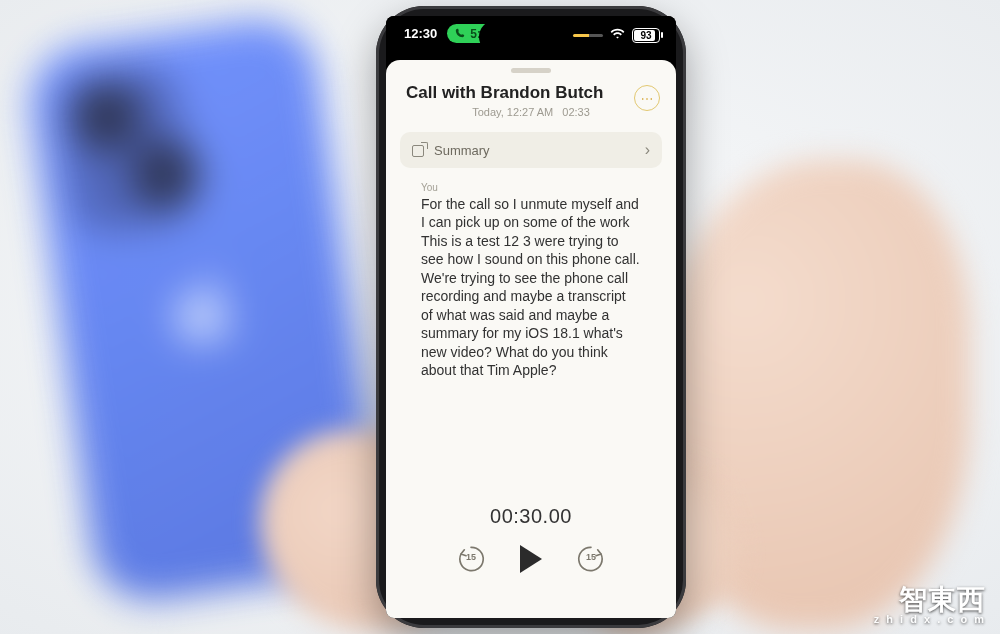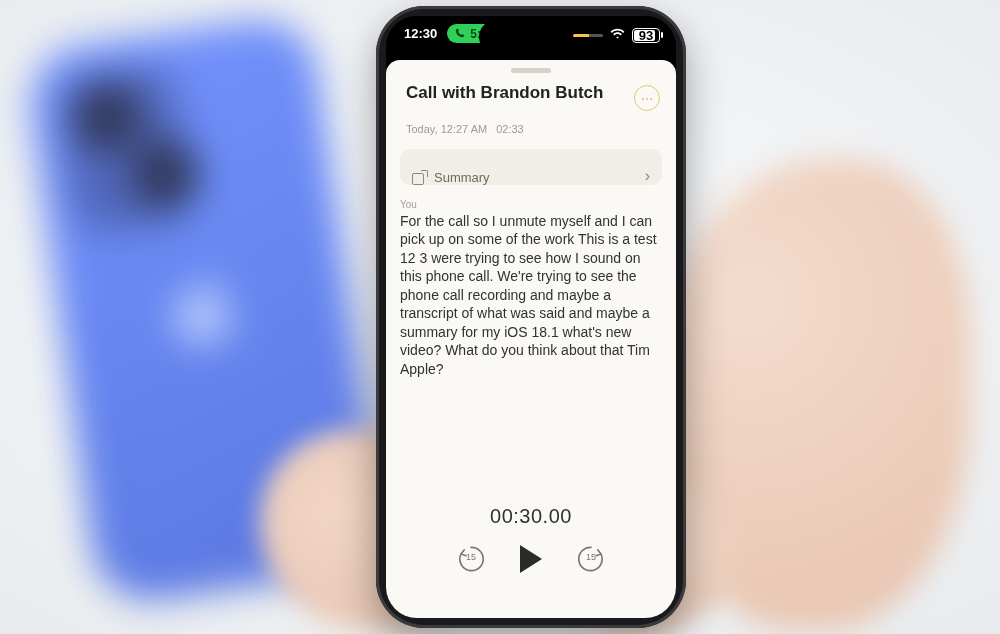--- a/index.html
+++ b/index.html
@@ -18,58 +18,58 @@
   .handL{position:absolute;left:260px;top:430px;width:200px;height:200px;background:radial-gradient(circle at 40% 40%,#f2d6c6,#e6c3af);border-radius:50% 50% 40% 60%;filter:blur(12px);}
   .handR{position:absolute;right:30px;top:160px;width:320px;height:470px;background:radial-gradient(circle at 30% 30%,#f4dccd,#e6c2ad);border-radius:60% 40% 50% 50%;filter:blur(14px);}
   .thumb{position:absolute;right:260px;top:470px;width:180px;height:160px;background:radial-gradient(circle at 50% 40%,#f5decf,#e8c7b3);border-radius:60% 40% 50% 50%;filter:blur(10px);transform:rotate(-20deg);}
   
   .watermark{position:absolute;right:14px;bottom:8px;color:#fff;text-shadow:0 1px 3px rgba(0,0,0,.7);font-weight:700;text-align:right;line-height:1.05;}
   .watermark .wm-main{font-size:28px;letter-spacing:1px;}
   .watermark .wm-sub{font-size:11px;letter-spacing:2px;opacity:.9;}
 
   
   .phone{position:absolute;left:376px;top:6px;width:310px;height:622px;border-radius:48px;background:#1a1a1c;box-shadow:inset 0 0 0 3px #3b3b3e, 0 16px 40px rgba(0,0,0,.35);}
-  .phone-screen{position:absolute;left:10px;top:10px;right:10px;bottom:10px;border-radius:31px;background:#000;overflow:hidden;}
+  .phone-screen{position:absolute;left:10px;top:10px;right:10px;bottom:10px;border-radius:8px;background:#000;overflow:hidden;}
   
   .statusbar{position:relative;height:44px;background:#000;color:#fff;}
   .status-left{position:absolute;left:18px;top:8px;display:flex;align-items:center;gap:10px;font-size:13px;font-weight:600;}
   .time{color:#fff;}
   .pill{display:inline-flex;align-items:center;gap:5px;background:#2fd158;color:#0a2;padding:2px 8px;border-radius:12px;color:#083;}
   .pill-text{color:#0a4d1a;font-size:12px;font-weight:700;}
   .notch{position:absolute;left:50%;top:6px;transform:translateX(-50%);width:100px;height:30px;background:#000;border-radius:20px;box-shadow:0 0 0 2px #000;}
   .status-right{position:absolute;right:16px;top:10px;display:flex;align-items:center;gap:7px;}
   .wifi svg{width:15px;height:15px;fill:#fff;}
   .battery{position:relative;width:26px;height:13px;border:1.5px solid #fff;border-radius:4px;display:flex;align-items:center;justify-content:center;}
   .battery:after{content:"";position:absolute;right:-4px;top:3px;width:2px;height:6px;background:#fff;border-radius:1px;}
   .battery-fill{position:absolute;left:1px;top:1px;bottom:1px;width:21px;background:#fff;border-radius:2px;}
-  .battery-num{position:relative;font-size:13px;font-weight:700;color:#000;z-index:1;}
+  .battery-num{position:relative;font-size:10px;font-weight:700;color:#000;z-index:1;}
   .line-ind{width:30px;height:3px;border-radius:2px;background:linear-gradient(90deg,#f6c64a 0%,#f6c64a 55%,#555 55%);}
   
   .sheet{position:absolute;left:0;right:0;top:44px;bottom:0;background:#faf9f5;border-radius:14px 14px 0 0;}
   .grabber{width:40px;height:5px;background:#d6d2c8;border-radius:3px;margin:8px auto 10px;}
   .header{padding:0 20px;position:relative;}
   .title{font-size:17px;font-weight:700;color:#222;text-align:left;}
-  .subtitle{text-align:left;margin-top:20px;font-size:11px;color:#9d9a90;}
+  .subtitle{text-align:center;margin-top:3px;font-size:11px;color:#9d9a90;}
   .subtitle .dur{margin-left:6px;}
   .more-btn{position:absolute;right:16px;top:2px;width:24px;height:24px;border-radius:50%;border:1.5px solid #e2c871;display:flex;align-items:center;justify-content:center;color:#d6a93c;font-size:13px;}
-  .summary-row{margin:14px 14px 0;background:#f0eee6;border-radius:10px;height:36px;display:flex;align-items:flex-end;padding:0 12px;color:#6e6a5f;font-size:13px;}
+  .summary-row{margin:14px 14px 0;background:#f0eee6;border-radius:10px;height:36px;display:flex;align-items:center;padding:0 12px;color:#6e6a5f;font-size:13px;}
   .summary-row .label{flex:1;display:flex;align-items:center;gap:8px;}
   .summary-row .chev{font-size:16px;color:#8b887d;}
   .sumicon{display:inline-block;width:14px;height:14px;position:relative;}
   .sumicon:before{content:"";position:absolute;left:0;top:2px;width:10px;height:10px;border:1.2px solid #8b887d;border-radius:2px;}
   .sumicon:after{content:"";position:absolute;right:-2px;top:-1px;width:6px;height:6px;border:1.2px solid #8b887d;border-left:none;border-bottom:none;border-radius:0 2px 0 0;}
-  .transcript{padding:14px 14px 4px;}
+  .transcript{padding:14px 35px 4px;}
   .speaker{font-size:10px;color:#a5a297;margin-bottom:2px;}
   .body{font-size:14px;line-height:1.32;color:#323232;}
   .player{position:absolute;left:0;right:0;bottom:44px;text-align:center;}
   .timecode{font-size:20px;font-weight:400;color:#333;letter-spacing:.5px;}
   .controls{margin-top:16px;display:flex;align-items:center;justify-content:center;gap:34px;}
   .skip{width:30px;height:30px;position:relative;color:#7c786d;}
   .skip svg{width:30px;height:30px;stroke:#7c786d;fill:none;stroke-width:2;}
-  .skip .num{position:absolute;left:0;right:0;top:8px;font-size:9px;font-weight:400;color:#7c786d;text-align:center;}
+  .skip .num{position:absolute;left:0;right:0;top:8px;font-size:9px;font-weight:700;color:#7c786d;text-align:center;}
   .play{width:0;height:0;border-left:22px solid #2b2b2b;border-top:14px solid transparent;border-bottom:14px solid transparent;}
   .bottombar{position:absolute;left:0;right:0;bottom:0;height:40px;display:flex;align-items:center;justify-content:space-between;padding:0 18px;}
   .trans-btn{width:26px;height:26px;border-radius:7px;border:1.6px solid #d9b755;background:#fbf3dc;position:relative;}
   .trans-btn:before{content:"";position:absolute;left:-4px;bottom:-3px;width:8px;height:8px;background:#fbf3dc;border-left:1.6px solid #d9b755;border-bottom:1.6px solid #d9b755;border-radius:0 0 0 4px;transform:rotate(-45deg);}
   .trans-btn .lines{position:absolute;left:5px;right:5px;top:6px;bottom:6px;display:flex;flex-direction:column;justify-content:space-between;}
   .trans-btn .lines i{display:block;height:1.5px;background:#d9b755;border-radius:1px;}
   .done{color:#c9c5b8;font-size:15px;font-weight:500;}
 </style>
 </head>
 <body>
@@ -168,13 +168,17 @@
               <span class="num">15</span>
             </div>
           </div>
         </div>
 
       </div>
 
     </div>
   </div>
 
+  <div class="watermark">
+    <div class="wm-main">智東西</div>
+    <div class="wm-sub">z h i d x . c o m</div>
+  </div>
 </div>
 
 </body></html>

